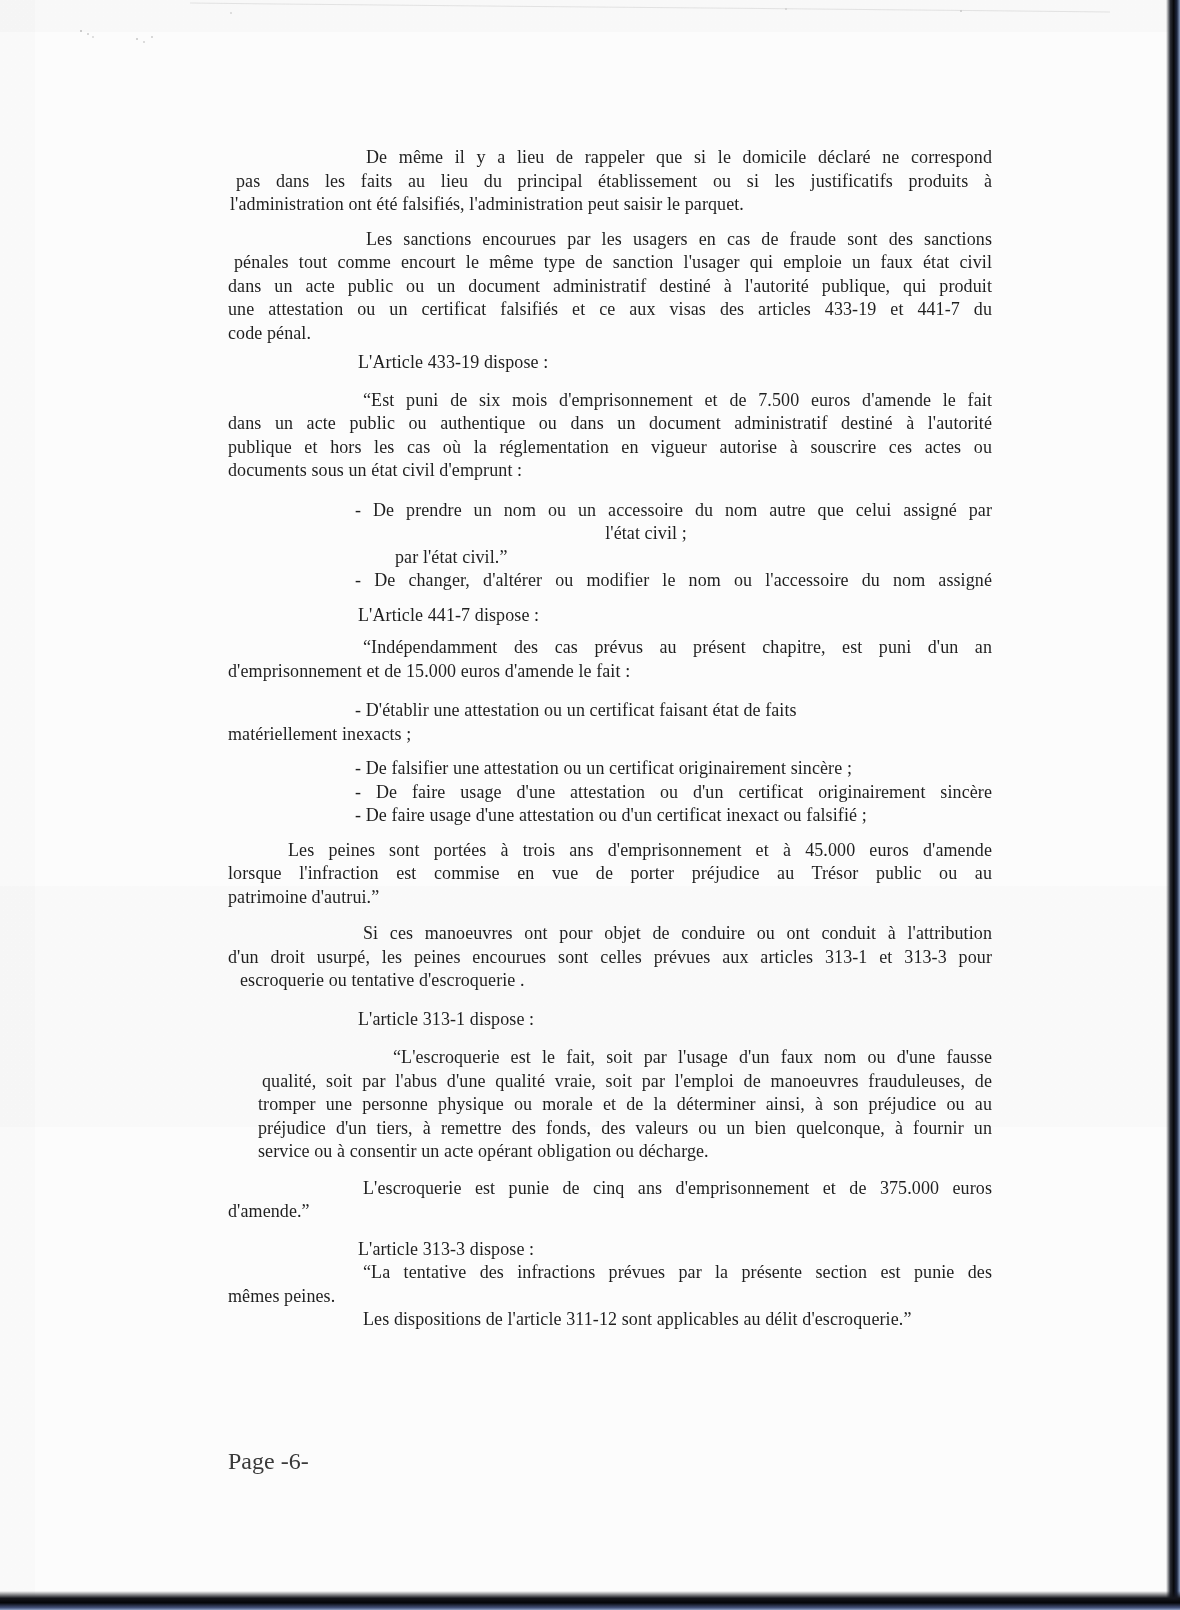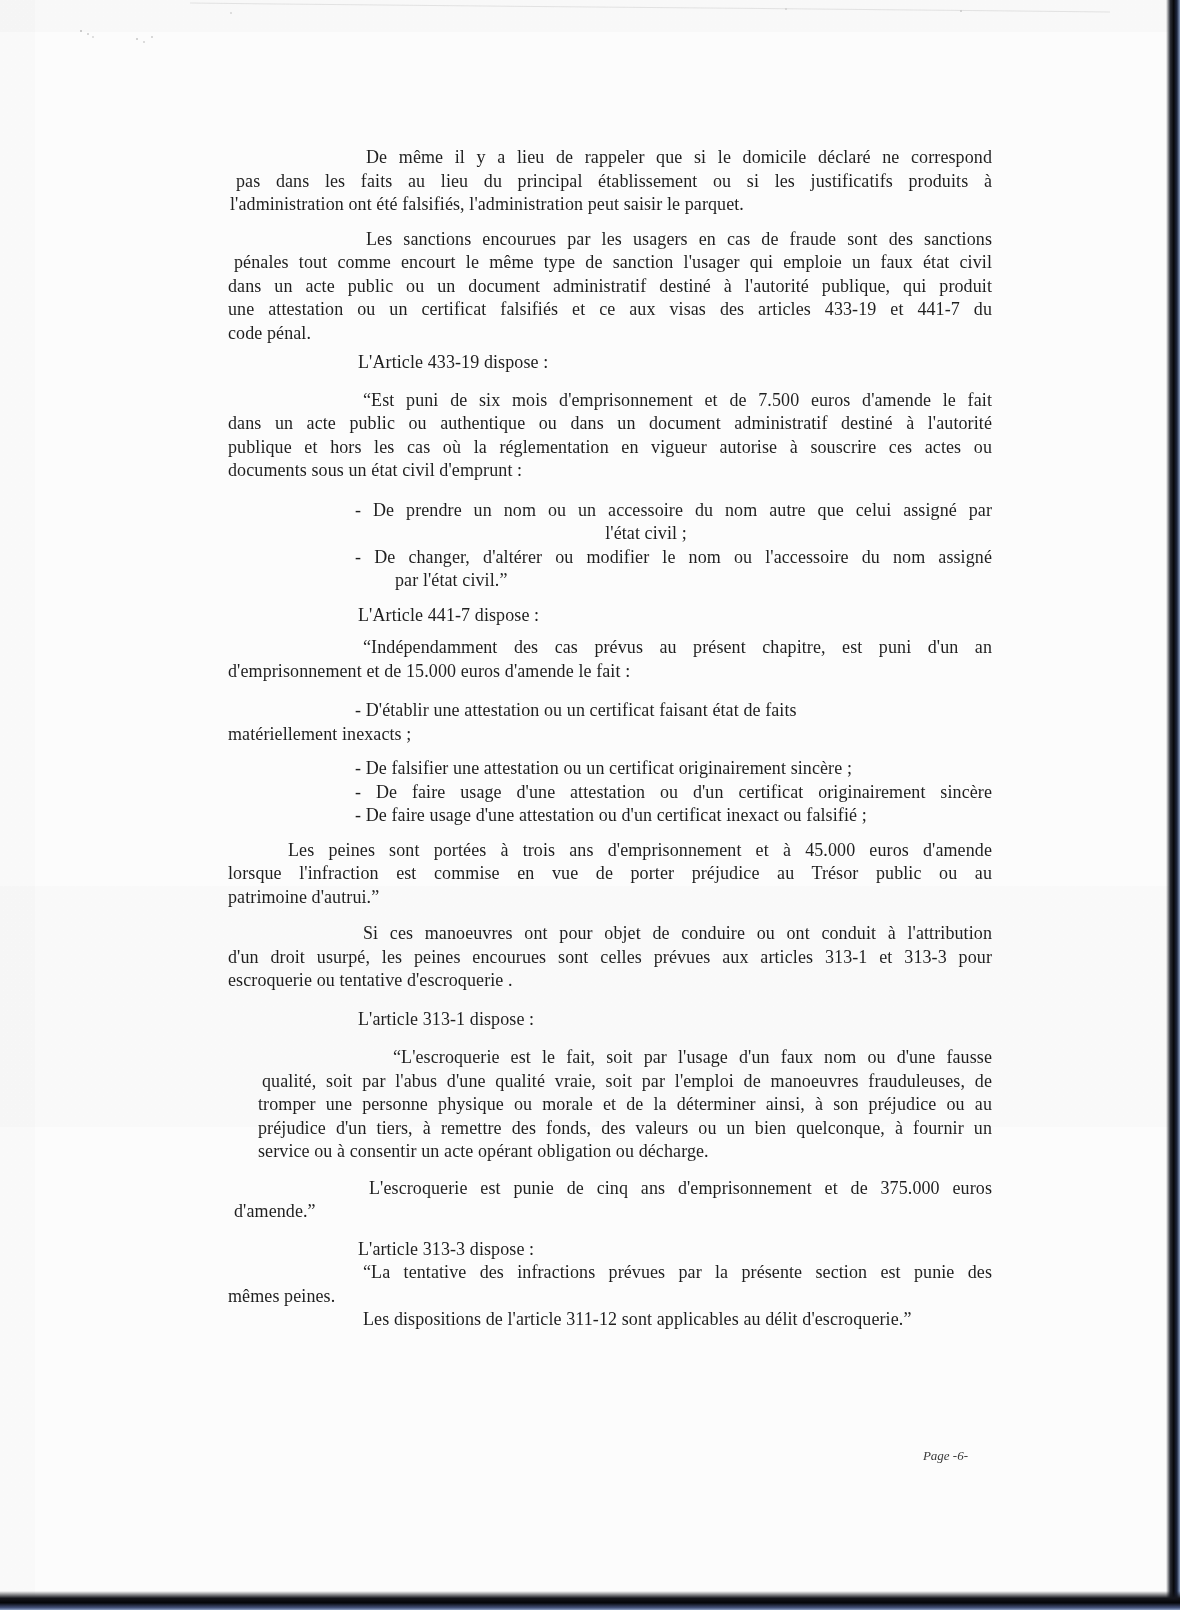--- a/index.html
+++ b/index.html
@@ -41,21 +41,21 @@
   .content{
     position:absolute; top:146px; left:228px; width:764px;
     font-size:18px; line-height:23.5px;
     letter-spacing:0.1px;
   }
   .para{ margin:0; }
   .line{ text-align:left; white-space:normal; }
   .line.j{ text-align:justify; text-align-last:justify; }
   .footer{
     position:absolute; top:1448px; left:228px; width:740px;
-    text-align:right; font-size:13px; color:#3a3a3a;font-style:italic;
+    text-align:left; font-size:24px; color:#3a3a3a;
   }
 </style>
 </head>
 <body>
 
 <div class="page">
   <div class="scan-line-top"></div>
   <div class="noise"></div>
 
   <div class="content">
@@ -76,22 +76,22 @@
       </div>
       <div class="para" style="margin-top: 14px;">
         <div class="line j" style="padding-left: 135px;">“Est puni de six mois  d'emprisonnement et de 7.500 euros d'amende le fait</div>
         <div class="line j" style="padding-left: 0px;">dans un acte public  ou  authentique ou dans un document administratif destiné  à  l'autorité</div>
         <div class="line j" style="padding-left: 0px;">publique et  hors les cas où la réglementation en vigueur autorise à  souscrire  ces actes ou</div>
         <div class="line" style="padding-left: 0px;">documents sous un état civil d'emprunt :</div>
       </div>
       <div class="para" style="margin-top: 16px;">
         <div class="line j" style="padding-left: 127px;">- De prendre un nom  ou un  accessoire du nom autre que celui assigné par</div>
         <div class="line" style="padding-left: 72px; text-align: center;">l'état  civil ;</div>
+        <div class="line" style="padding-left: 167px;">par l'état civil.”</div>
         <div class="line j" style="padding-left: 127px;">- De  changer, d'altérer ou modifier le nom ou l'accessoire du  nom assigné</div>
-        <div class="line" style="padding-left: 167px;">par l'état civil.”</div>
       </div>
       <div class="para" style="margin-top: 11px;">
         <div class="line" style="padding-left: 130px;">L'Article 441-7 dispose :</div>
       </div>
       <div class="para" style="margin-top: 9px;">
         <div class="line j" style="padding-left: 135px;">“Indépendamment des cas  prévus au  présent chapitre, est puni d'un an</div>
         <div class="line" style="padding-left: 0px;">d'emprisonnement et de 15.000 euros  d'amende  le fait :</div>
       </div>
       <div class="para" style="margin-top: 16px;">
         <div class="line" style="padding-left: 127px;">- D'établir une attestation ou un certificat faisant  état de  faits</div>
@@ -103,33 +103,33 @@
         <div class="line" style="padding-left: 127px;">- De faire usage  d'une  attestation ou d'un  certificat inexact ou falsifié ;</div>
       </div>
       <div class="para" style="margin-top: 11px;">
         <div class="line j" style="padding-left: 60px;">Les  peines  sont portées à  trois ans d'emprisonnement et à  45.000 euros  d'amende</div>
         <div class="line j" style="padding-left: 0px;">lorsque  l'infraction  est  commise  en  vue  de  porter  préjudice  au  Trésor  public  ou  au</div>
         <div class="line" style="padding-left: 0px;">patrimoine d'autrui.”</div>
       </div>
       <div class="para" style="margin-top: 13px;">
         <div class="line j" style="padding-left: 135px;">Si ces manoeuvres ont pour objet de conduire ou  ont  conduit à  l'attribution</div>
         <div class="line j" style="padding-left: 0px;">d'un droit usurpé, les peines encourues sont  celles  prévues aux articles  313-1 et  313-3 pour</div>
-        <div class="line" style="padding-left: 0px;">escroquerie ou tentative  d'escroquerie .</div>
+        <div class="line" style="padding-left: 0px; margin-left: 12px;">escroquerie ou tentative  d'escroquerie .</div>
       </div>
       <div class="para" style="margin-top: 15px;">
         <div class="line" style="padding-left: 130px;">L'article 313-1 dispose :</div>
       </div>
       <div class="para" style="margin-top: 15px; margin-left: 30px;">
         <div class="line j" style="padding-left: 135px;">“L'escroquerie est le fait, soit  par  l'usage d'un faux nom ou d'une fausse</div>
         <div class="line j" style="padding-left: 4px;">qualité, soit par l'abus d'une  qualité  vraie, soit par l'emploi de manoeuvres frauduleuses, de</div>
         <div class="line j" style="padding-left: 0px;">tromper une  personne  physique ou morale et de la déterminer ainsi, à  son préjudice ou  au</div>
         <div class="line j" style="padding-left: 0px;">préjudice  d'un tiers, à  remettre des fonds, des valeurs ou un bien quelconque, à  fournir  un</div>
         <div class="line" style="padding-left: 0px;">service ou à  consentir un acte opérant obligation ou décharge.</div>
       </div>
-      <div class="para" style="margin-top: 13px; margin-left: 6px;">
+      <div class="para" style="margin-top: 13px;">
         <div class="line j" style="padding-left: 135px;">L'escroquerie  est punie de cinq ans d'emprisonnement et de 375.000 euros</div>
         <div class="line" style="padding-left: 0px;">d'amende.”</div>
       </div>
       <div class="para" style="margin-top: 14px;">
         <div class="line" style="padding-left: 130px;">L'article 313-3 dispose :</div>
         <div class="line j" style="padding-left: 135px;">“La tentative des infractions  prévues  par la présente section est punie des</div>
         <div class="line" style="padding-left: 0px;">mêmes peines.</div>
         <div class="line" style="padding-left: 135px;">Les dispositions  de  l'article 311-12 sont applicables au délit d'escroquerie.”</div>
       </div>
     </div>

